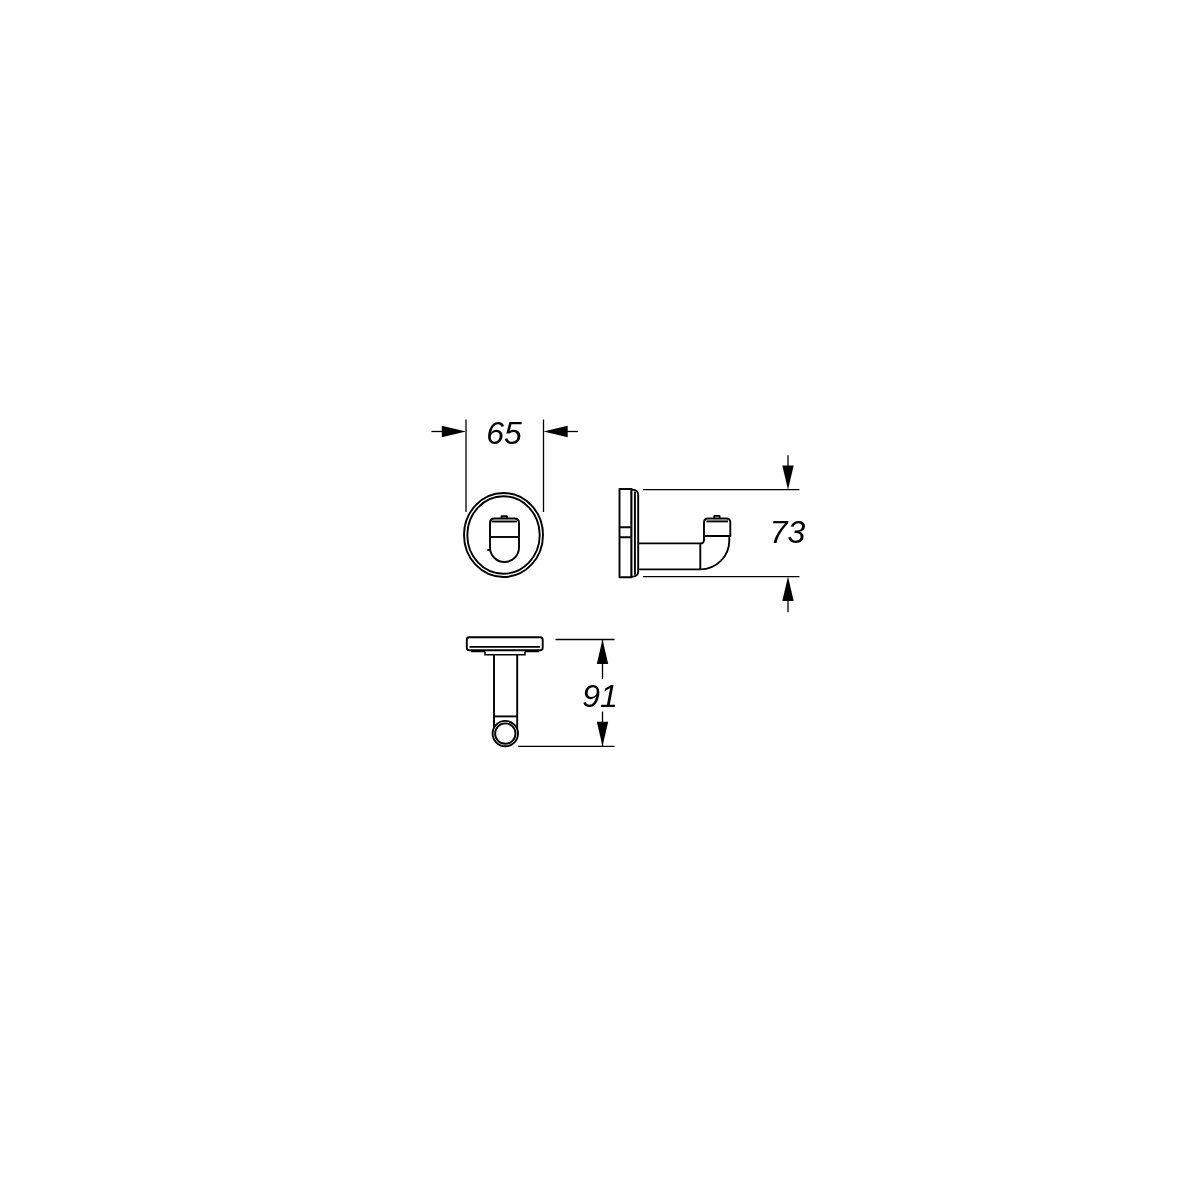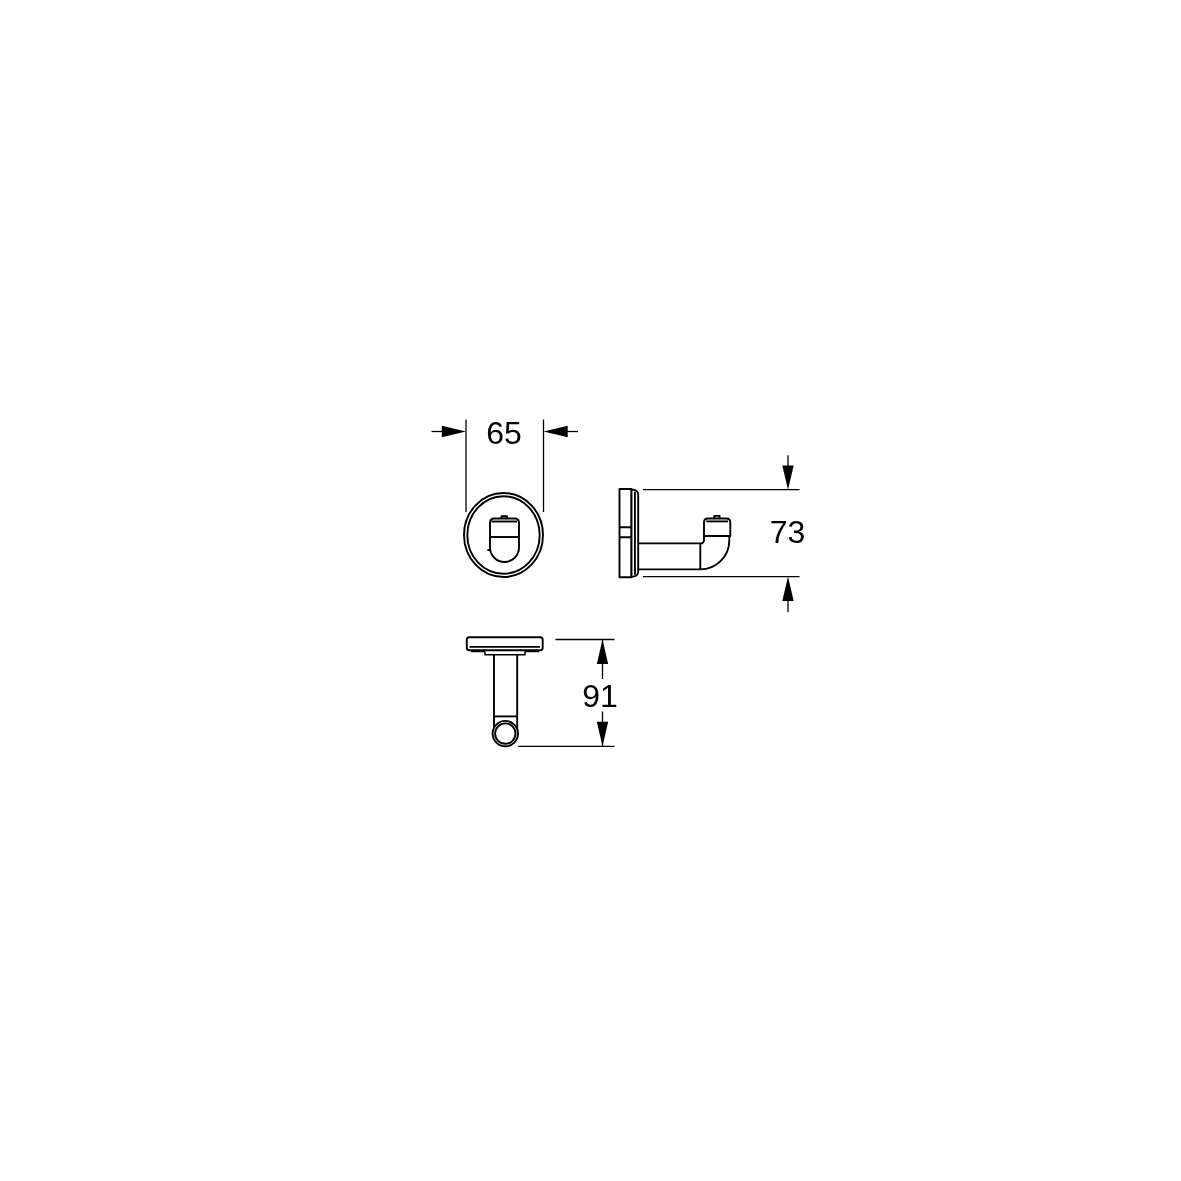--- a/index.html
+++ b/index.html
@@ -6,20 +6,21 @@
     margin: 0;
     padding: 0;
     background: var(--bg, #ffffff);
   }
   .canvas {
     position: relative;
     width: 1181px;
     height: 1181px;
     background: var(--bg, #ffffff);
     overflow: hidden;
+    font-style: italic;
   }
   svg { display: block; }
   .outline {
     fill: var(--bg, #ffffff);
     stroke: var(--line, #000000);
     stroke-width: 1.9;
     stroke-linejoin: round;
   }
   .ln {
     fill: none;

